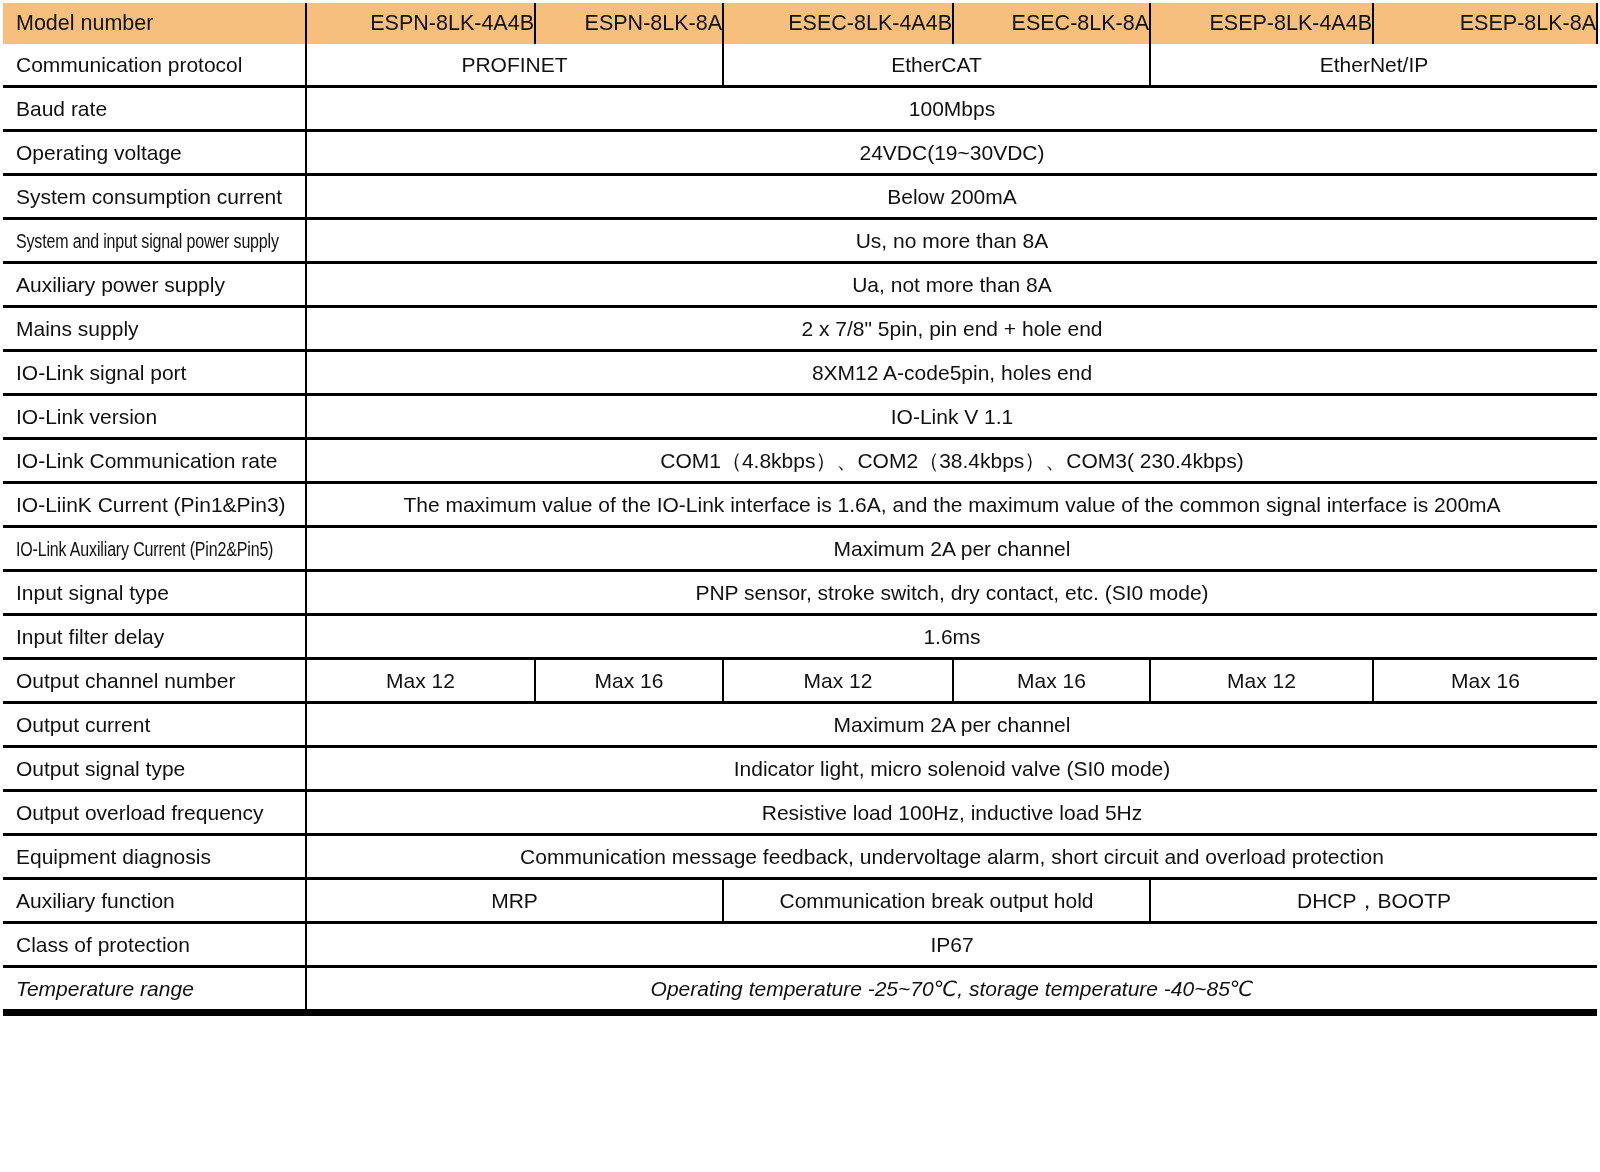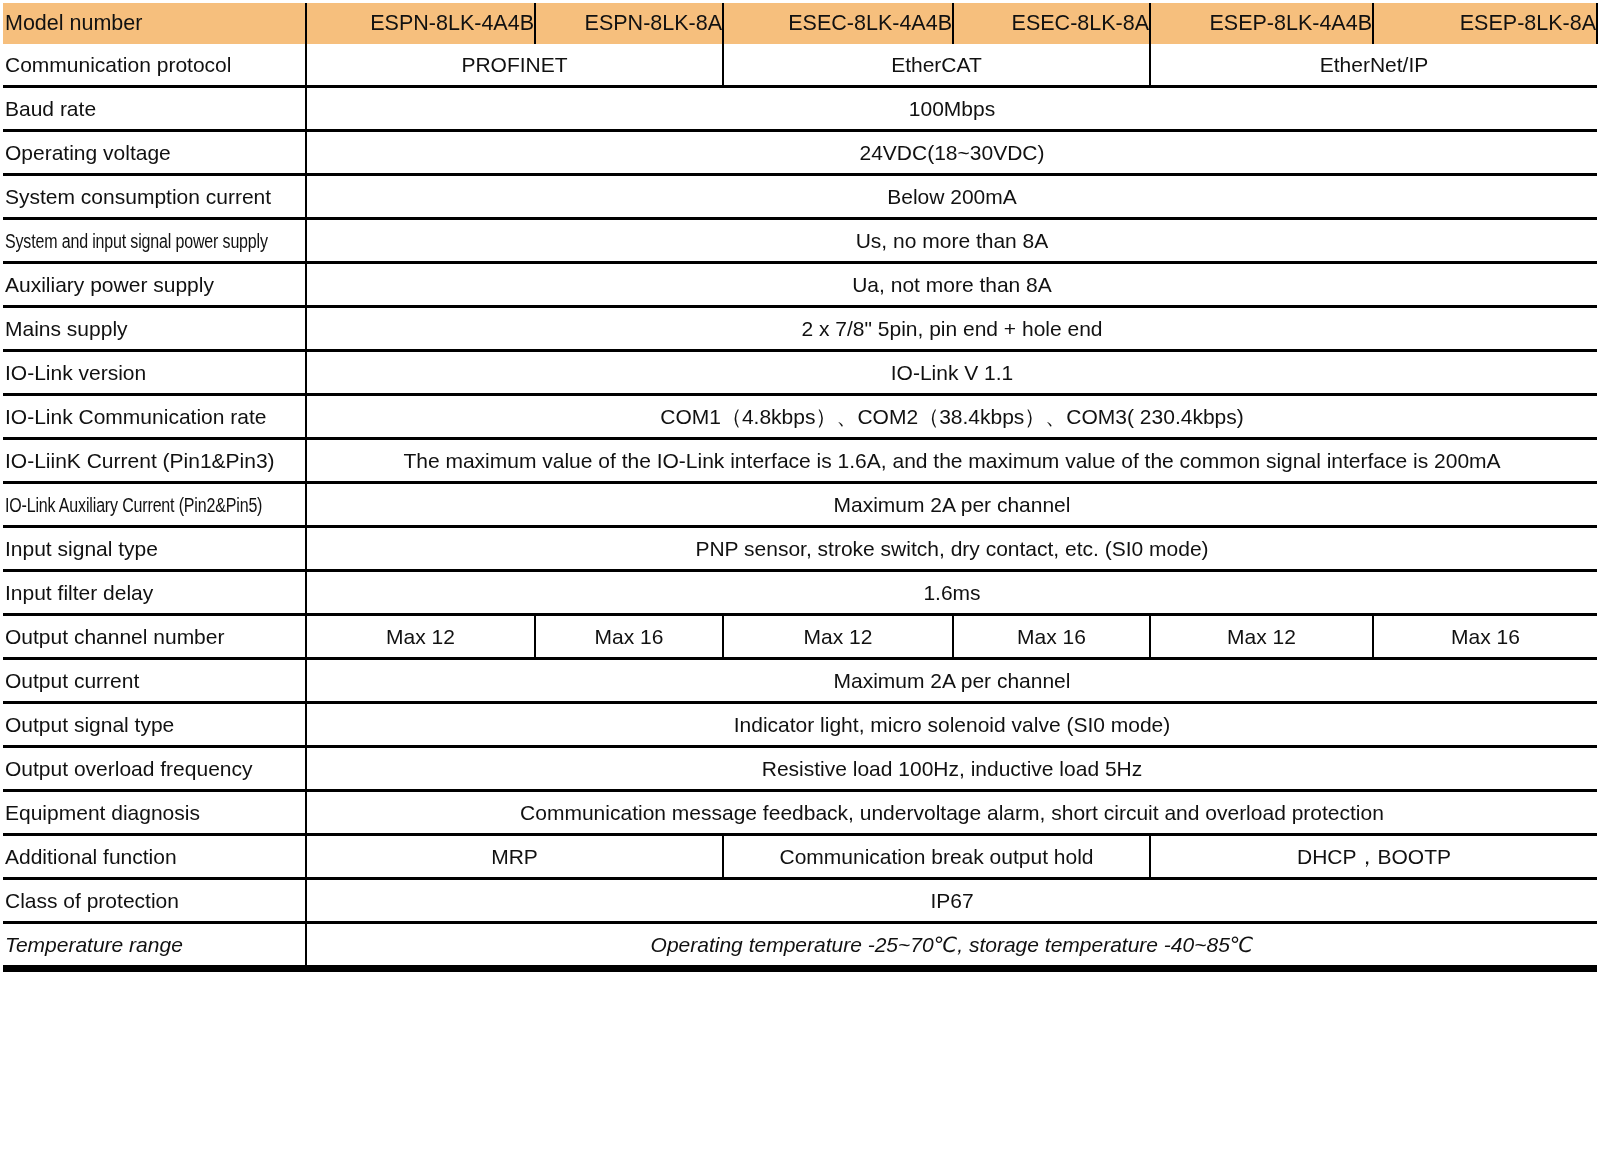--- a/index.html
+++ b/index.html
@@ -32,21 +32,21 @@
     border-bottom-width:0;
     border-right:2px solid #000;
     text-align:right;
     font-size:21.5px;
   }
   tr.header-row td.label-cell{ text-align:left; }
   
   td.label-cell{
     border-right:2px solid #000;
     text-align:left;
-    padding-left:2px;
+    padding-left:13px;
   }
   td.label-cell .condensed{
     display:inline-block;
     transform:scaleX(0.80);
     transform-origin:0 50%;
     font-size:20px;
     letter-spacing:-0.2px;
   }
   
   td.value-cell{ text-align:center;margin-top:22px; }
@@ -83,37 +83,41 @@
           <td class="value-cell vsep" colspan="2">PROFINET</td>
           <td class="value-cell vsep" colspan="2">EtherCAT</td>
           <td class="value-cell" colspan="2">EtherNet/IP</td>
         </tr>
         <tr>
           <td class="label-cell"><span>Baud rate</span></td>
           <td class="value-cell" colspan="6">100Mbps</td>
         </tr>
         <tr>
           <td class="label-cell"><span>Operating voltage</span></td>
-          <td class="value-cell" colspan="6">24VDC(18~30VDC)</td>
+          <td class="value-cell" colspan="6">24VDC(19~30VDC)</td>
         </tr>
         <tr>
           <td class="label-cell"><span>System consumption current</span></td>
           <td class="value-cell" colspan="6">Below 200mA</td>
         </tr>
         <tr>
           <td class="label-cell"><span class="condensed">System and input signal power supply</span></td>
           <td class="value-cell" colspan="6">Us, no more than 8A</td>
         </tr>
         <tr>
           <td class="label-cell"><span>Auxiliary power supply</span></td>
           <td class="value-cell" colspan="6">Ua, not more than 8A</td>
         </tr>
         <tr>
           <td class="label-cell"><span>Mains supply</span></td>
           <td class="value-cell" colspan="6">2 x 7/8" 5pin, pin end + hole end</td>
+        </tr>
+        <tr>
+          <td class="label-cell"><span>IO-Link signal port</span></td>
+          <td class="value-cell" colspan="6">8XM12 A-code5pin, holes end</td>
         </tr>
         <tr>
           <td class="label-cell"><span>IO-Link version</span></td>
           <td class="value-cell" colspan="6">IO-Link V 1.1</td>
         </tr>
         <tr>
           <td class="label-cell"><span>IO-Link Communication rate</span></td>
           <td class="value-cell" colspan="6">COM1（4.8kbps）、COM2（38.4kbps）、COM3( 230.4kbps)</td>
         </tr>
         <tr>
@@ -151,21 +155,21 @@
         </tr>
         <tr>
           <td class="label-cell"><span>Output overload frequency</span></td>
           <td class="value-cell" colspan="6">Resistive load 100Hz, inductive load 5Hz</td>
         </tr>
         <tr>
           <td class="label-cell"><span>Equipment diagnosis</span></td>
           <td class="value-cell" colspan="6">Communication message feedback, undervoltage alarm, short circuit and overload protection</td>
         </tr>
         <tr>
-          <td class="label-cell"><span>Additional function</span></td>
+          <td class="label-cell"><span>Auxiliary function</span></td>
           <td class="value-cell vsep" colspan="2">MRP</td>
           <td class="value-cell vsep" colspan="2">Communication break output hold</td>
           <td class="value-cell" colspan="2">DHCP，BOOTP</td>
         </tr>
         <tr>
           <td class="label-cell"><span>Class of protection</span></td>
           <td class="value-cell" colspan="6">IP67</td>
         </tr>
         <tr class="last">
           <td class="label-cell"><span>Temperature range</span></td>

